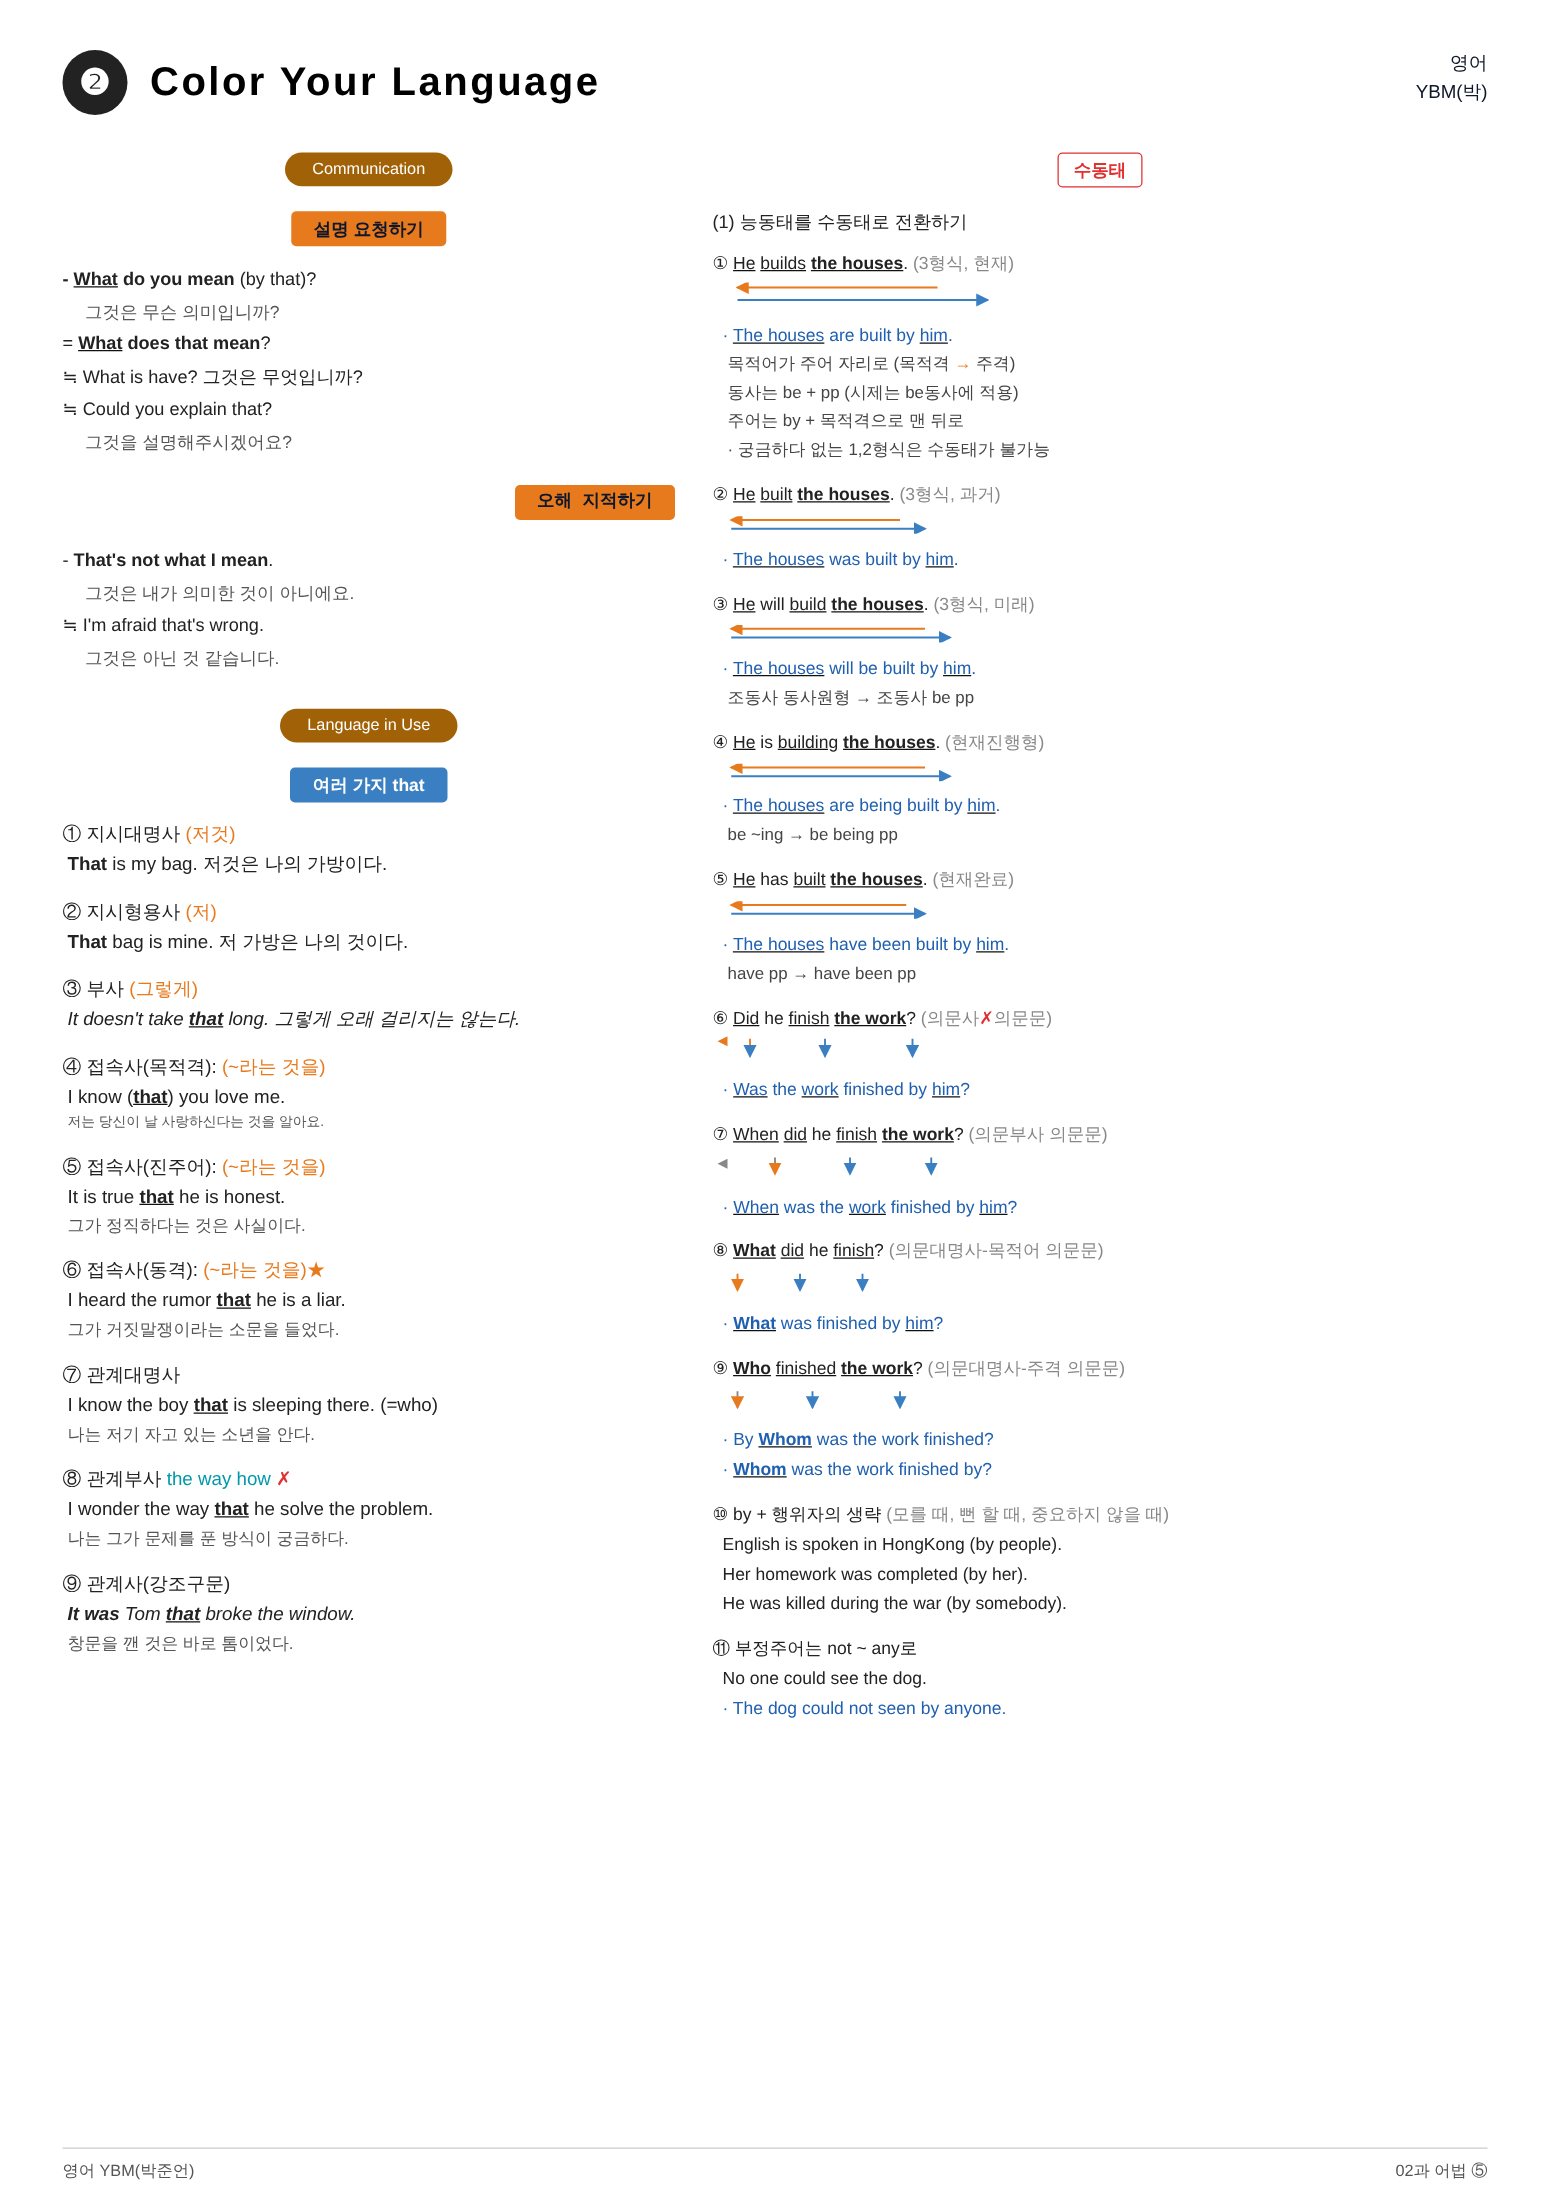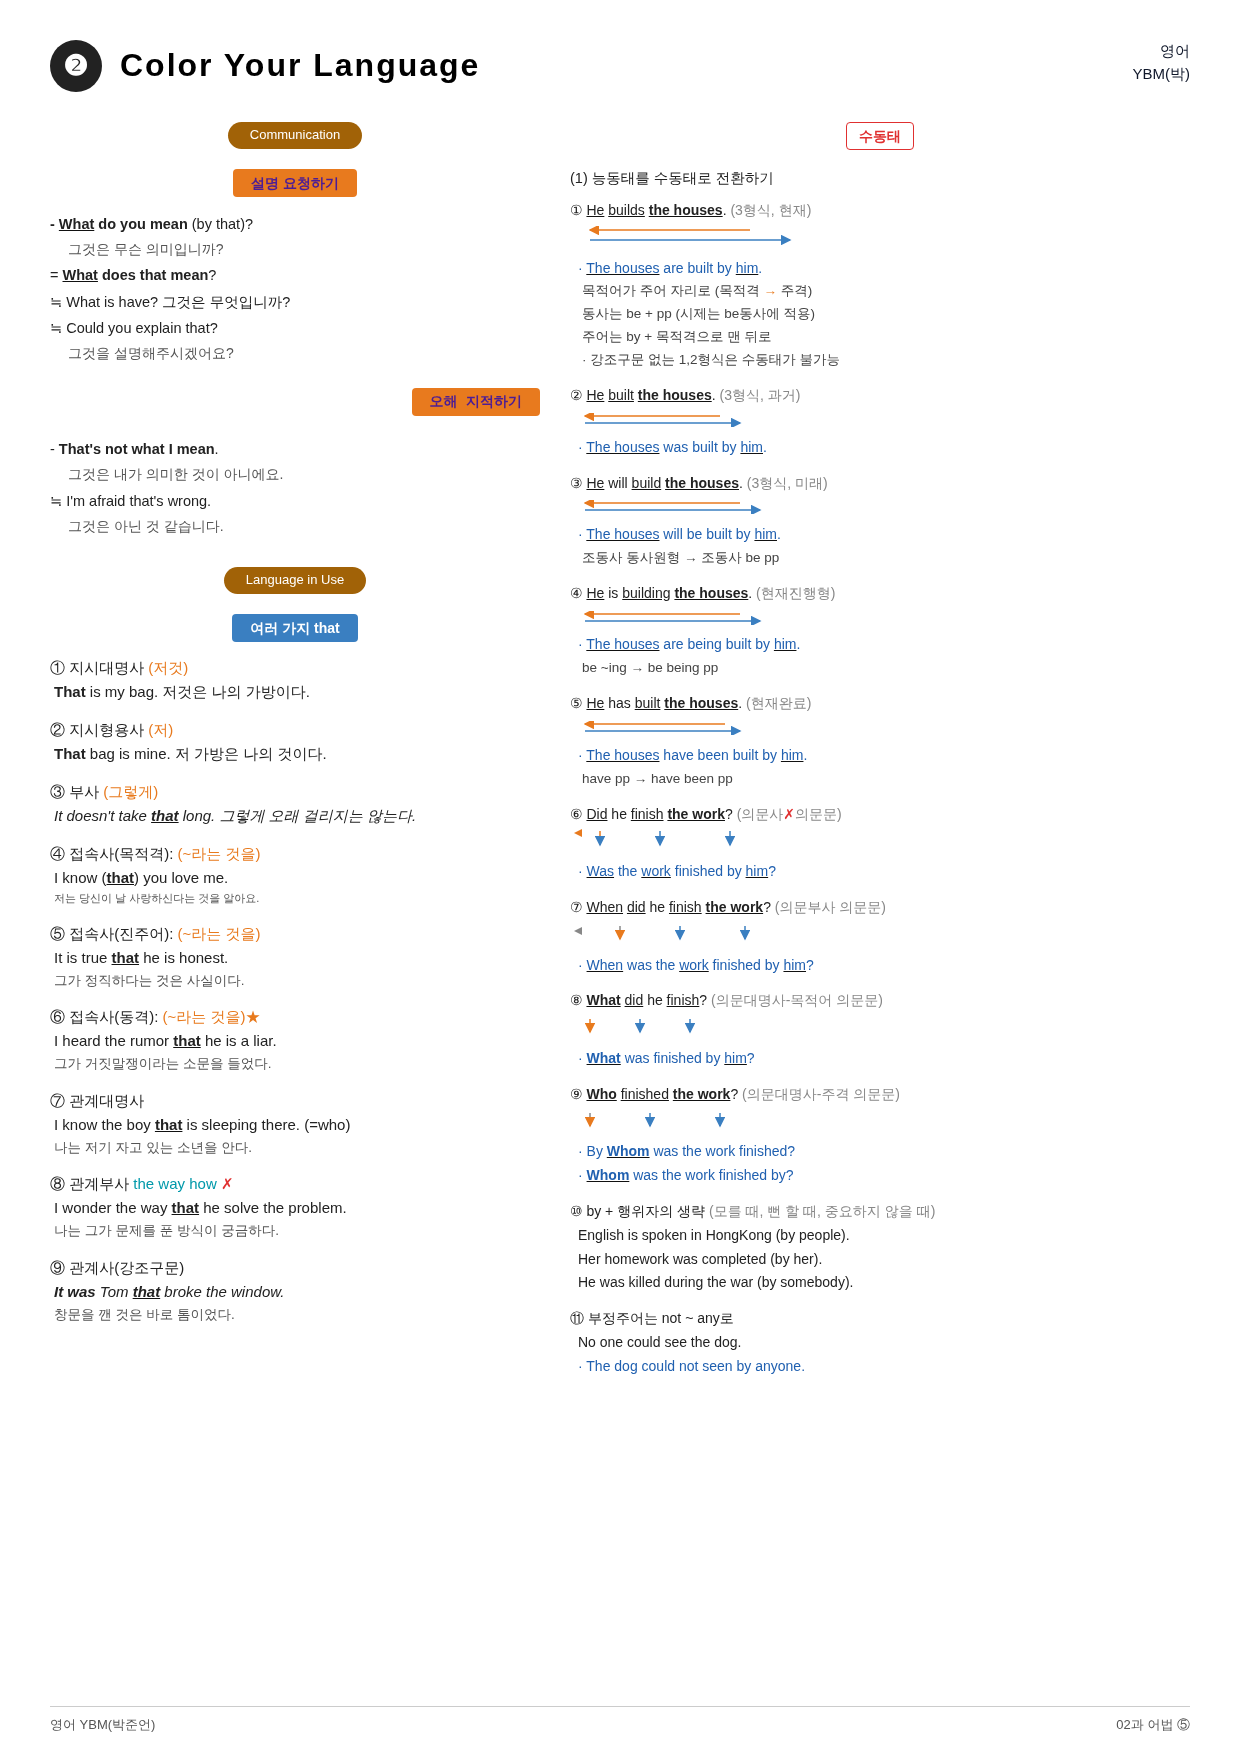--- a/index.html
+++ b/index.html
@@ -74,21 +74,21 @@
       background: #a16207;
       color: #fff;
       border-radius: 20px;
       padding: 3px 22px;
       font-size: 13px;
       margin-bottom: 16px;
     }
     .badge-orange {
       display: inline-block;
       background: #e87a1e;
-      color: #4c1d95;
+      color: #0f172a;
       border-radius: 4px;
       padding: 3px 18px;
       font-size: 14px;
       font-weight: bold;
       margin-bottom: 10px;
     }
     .badge-blue {
       display: inline-block;
       background: #3a7fc1;
       color: #fff;
@@ -144,21 +144,21 @@
     }
     .passive-intro {
       margin-bottom: 8px;
       font-size: 14.5px;
     }
     .passive-item {
       margin-bottom: 12px;
     }
     .footer {
       position: absolute;
-      bottom: 16px;
+      bottom: 4px;
       left: 50px;
       right: 50px;
       display: flex;
       justify-content: space-between;
       font-size: 13px;
       color: #555;
       border-top: 1px solid #ccc;
       padding-top: 8px;
     }
     
@@ -305,21 +305,21 @@
               <path d="M 20,14 C 80,14 150,14 220,14" stroke="#3a7fc1" stroke-width="1.5" fill="none" marker-end="url(#ah2)"></path>
             </svg>
           </div>
           <div style="color:#2060b0;margin-left:8px;">
             · <span class="word-underline">The houses</span> are built by <span class="word-underline">him</span>.
           </div>
           <div style="color:#444;font-size:13.5px;margin-left:12px;line-height:1.7;">
             목적어가 주어 자리로 (목적격 <span style="color:#e87a1e;">→</span> 주격)<br>
             동사는 be + pp (시제는 be동사에 적용)<br>
             주어는 by + 목적격으로 맨 뒤로<br>
-            <span style="color:#444;">· 강조구문 없는 1,2형식은 수동태가 불가능</span>
+            <span style="color:#444;">· 궁금하다 없는 1,2형식은 수동태가 불가능</span>
           </div>
         </div>
 
         <div class="passive-item">
           <div>
             ② <span class="word-underline">He</span> <span class="word-underline">built</span> <span class="bold word-underline">the houses</span>. <span class="gray">(3형식, 과거)</span>
           </div>
           <div style="margin:3px 0 1px 0;">
             <svg width="200" height="14">
               <defs>

